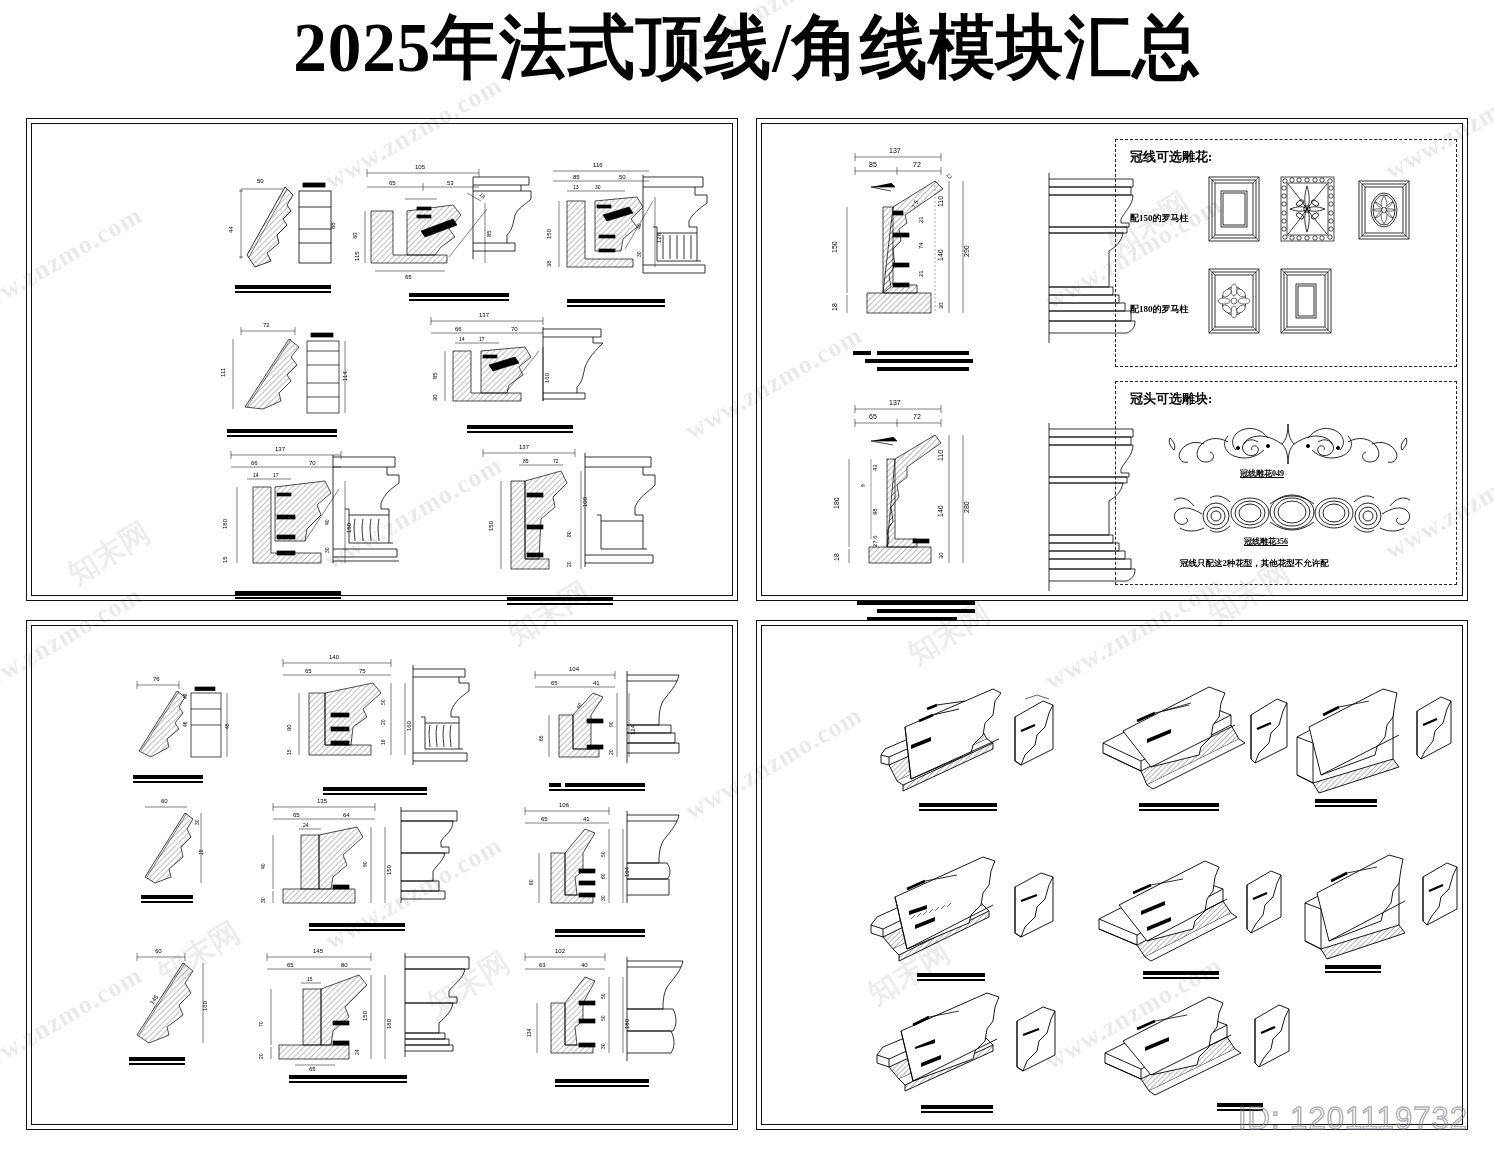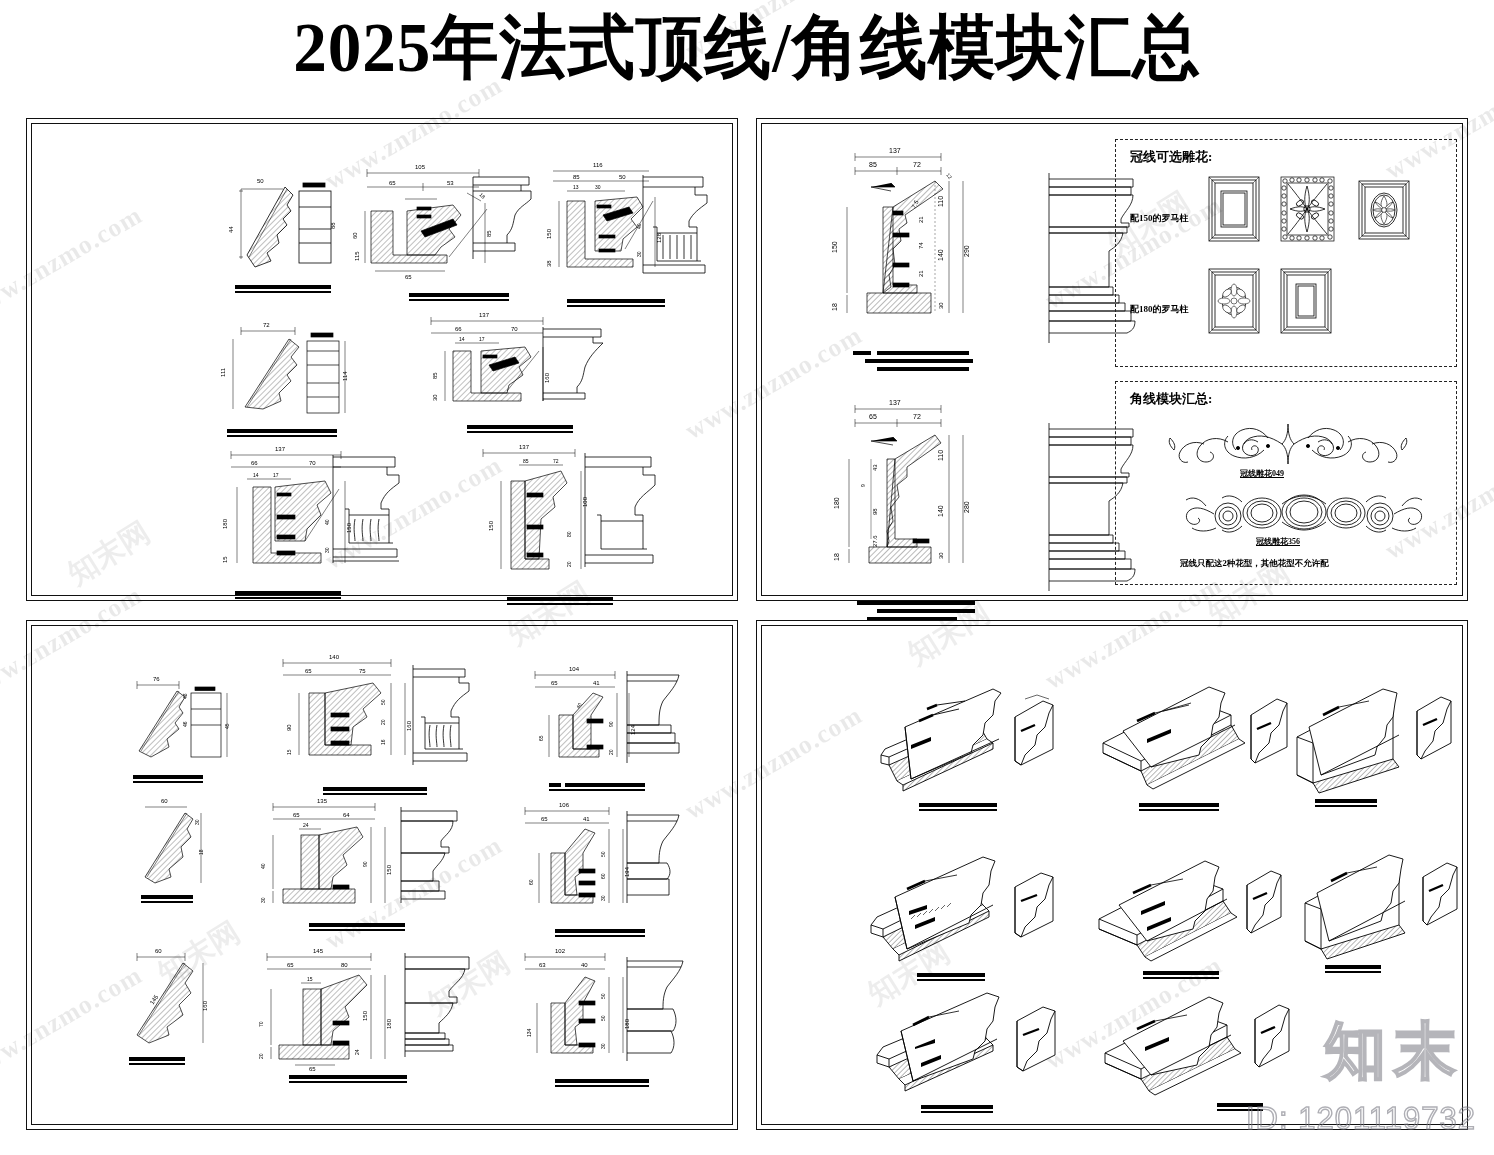--- a/index.html
+++ b/index.html
@@ -68,21 +68,21 @@
     font-family: "Liberation Serif", serif;
     font-size: 62px;
     font-weight: 700;
     color: transparent;
     -webkit-text-stroke: 2px rgba(120,120,130,0.55);
     letter-spacing: 8px;
     z-index: 45;
   }
   .wm-id {
     position: absolute;
-    right: 18px;
+    right: 26px;
     bottom: 18px;
     font-family: "Liberation Sans", sans-serif;
     font-size: 31px;
     font-weight: 400;
     color: transparent;
     -webkit-text-stroke: 1.4px rgba(120,120,130,0.6);
     letter-spacing: 1px;
     z-index: 45;
   }
 
@@ -733,21 +733,21 @@
               <rect x="7" y="7" width="38" height="52"></rect>
               <path d="M1,1 L7,7 M51,1 L45,7 M1,65 L7,59 M51,65 L45,59" stroke-width="0.5"></path>
               <rect x="16" y="16" width="20" height="34"></rect>
               <rect x="18" y="18" width="16" height="30"></rect>
             </g>
           </svg>
         </div>
       </div>
 
       <div class="dashbox" style="left:348px; top:252px; width:342px; height:204px;">
-        <div class="dash-title">角线模块汇总:</div>
+        <div class="dash-title">冠头可选雕块:</div>
 
         <div class="tile" style="left:48px; top:38px;">
           <svg width="248" height="48" viewBox="0 0 248 48">
             <g stroke="#000" fill="none" stroke-width="0.85">
               <path d="M124,4 C124,14 122,20 118,24 C122,28 124,34 124,44 C124,34 126,28 130,24 C126,20 124,14 124,4"></path>
               <path d="M118,24 C106,16 96,14 86,18 C78,22 76,30 82,34 C88,38 96,34 94,28 C92,24 86,26 88,30"></path>
               <path d="M130,24 C142,16 152,14 162,18 C170,22 172,30 166,34 C160,38 152,34 154,28 C156,24 162,26 160,30"></path>
               <path d="M104,18 C98,10 88,6 78,10 C68,14 66,24 72,30"></path>
               <path d="M144,18 C150,10 160,6 170,10 C180,14 182,24 176,30"></path>
               <path d="M100,30 C92,38 80,40 70,36 C60,32 58,22 64,16"></path>
@@ -762,21 +762,21 @@
               <path d="M154,22 C160,18 166,20 168,24"></path>
               <circle cx="74" cy="28" r="1.6" fill="#000"></circle>
               <circle cx="174" cy="28" r="1.6" fill="#000"></circle>
               <circle cx="104" cy="26" r="1.6" fill="#000"></circle>
               <circle cx="144" cy="26" r="1.6" fill="#000"></circle>
             </g>
           </svg>
           <div style="position:absolute; left:76px; top:48px; font-size:8px; font-family:'Liberation Serif',serif; font-weight:700; text-decoration:underline;">冠线雕花049</div>
         </div>
 
-        <div class="tile" style="left:60px; top:106px;">
+        <div class="tile" style="left:48px; top:106px;">
           <svg width="256" height="48" viewBox="0 0 256 48">
             <g stroke="#000" fill="none" stroke-width="0.85">
               <ellipse cx="128" cy="24" rx="22" ry="17"></ellipse>
               <ellipse cx="128" cy="24" rx="18" ry="14"></ellipse>
               <ellipse cx="128" cy="24" rx="14" ry="11"></ellipse>
               <ellipse cx="86" cy="25" rx="19" ry="15"></ellipse>
               <ellipse cx="86" cy="25" rx="15" ry="12"></ellipse>
               <ellipse cx="86" cy="25" rx="11" ry="9"></ellipse>
               <ellipse cx="170" cy="25" rx="19" ry="15"></ellipse>
               <ellipse cx="170" cy="25" rx="15" ry="12"></ellipse>
@@ -1476,16 +1476,15 @@
     <div class="wm-cn" style="left:150px;  top:960px;">知末网</div>
     <div class="wm-cn" style="left:500px;  top:620px;">知末网</div>
     <div class="wm-cn" style="left:860px;  top:980px;">知末网</div>
     <div class="wm-cn" style="left:1200px; top:600px;">知末网</div>
     <div class="wm-cn" style="left:900px;  top:640px;">知末网</div>
     <div class="wm-cn" style="left:420px;  top:990px;">知末网</div>
     <div class="wm-cn" style="left:60px;   top:560px;">知末网</div>
     <div class="wm-cn" style="left:1100px; top:230px;">知末网</div>
   </div>
 
-  <div class="wm-brand">知末</div>
   <div class="wm-id">ID: 1201119732</div>
 
 </div>
 
 </body></html>

